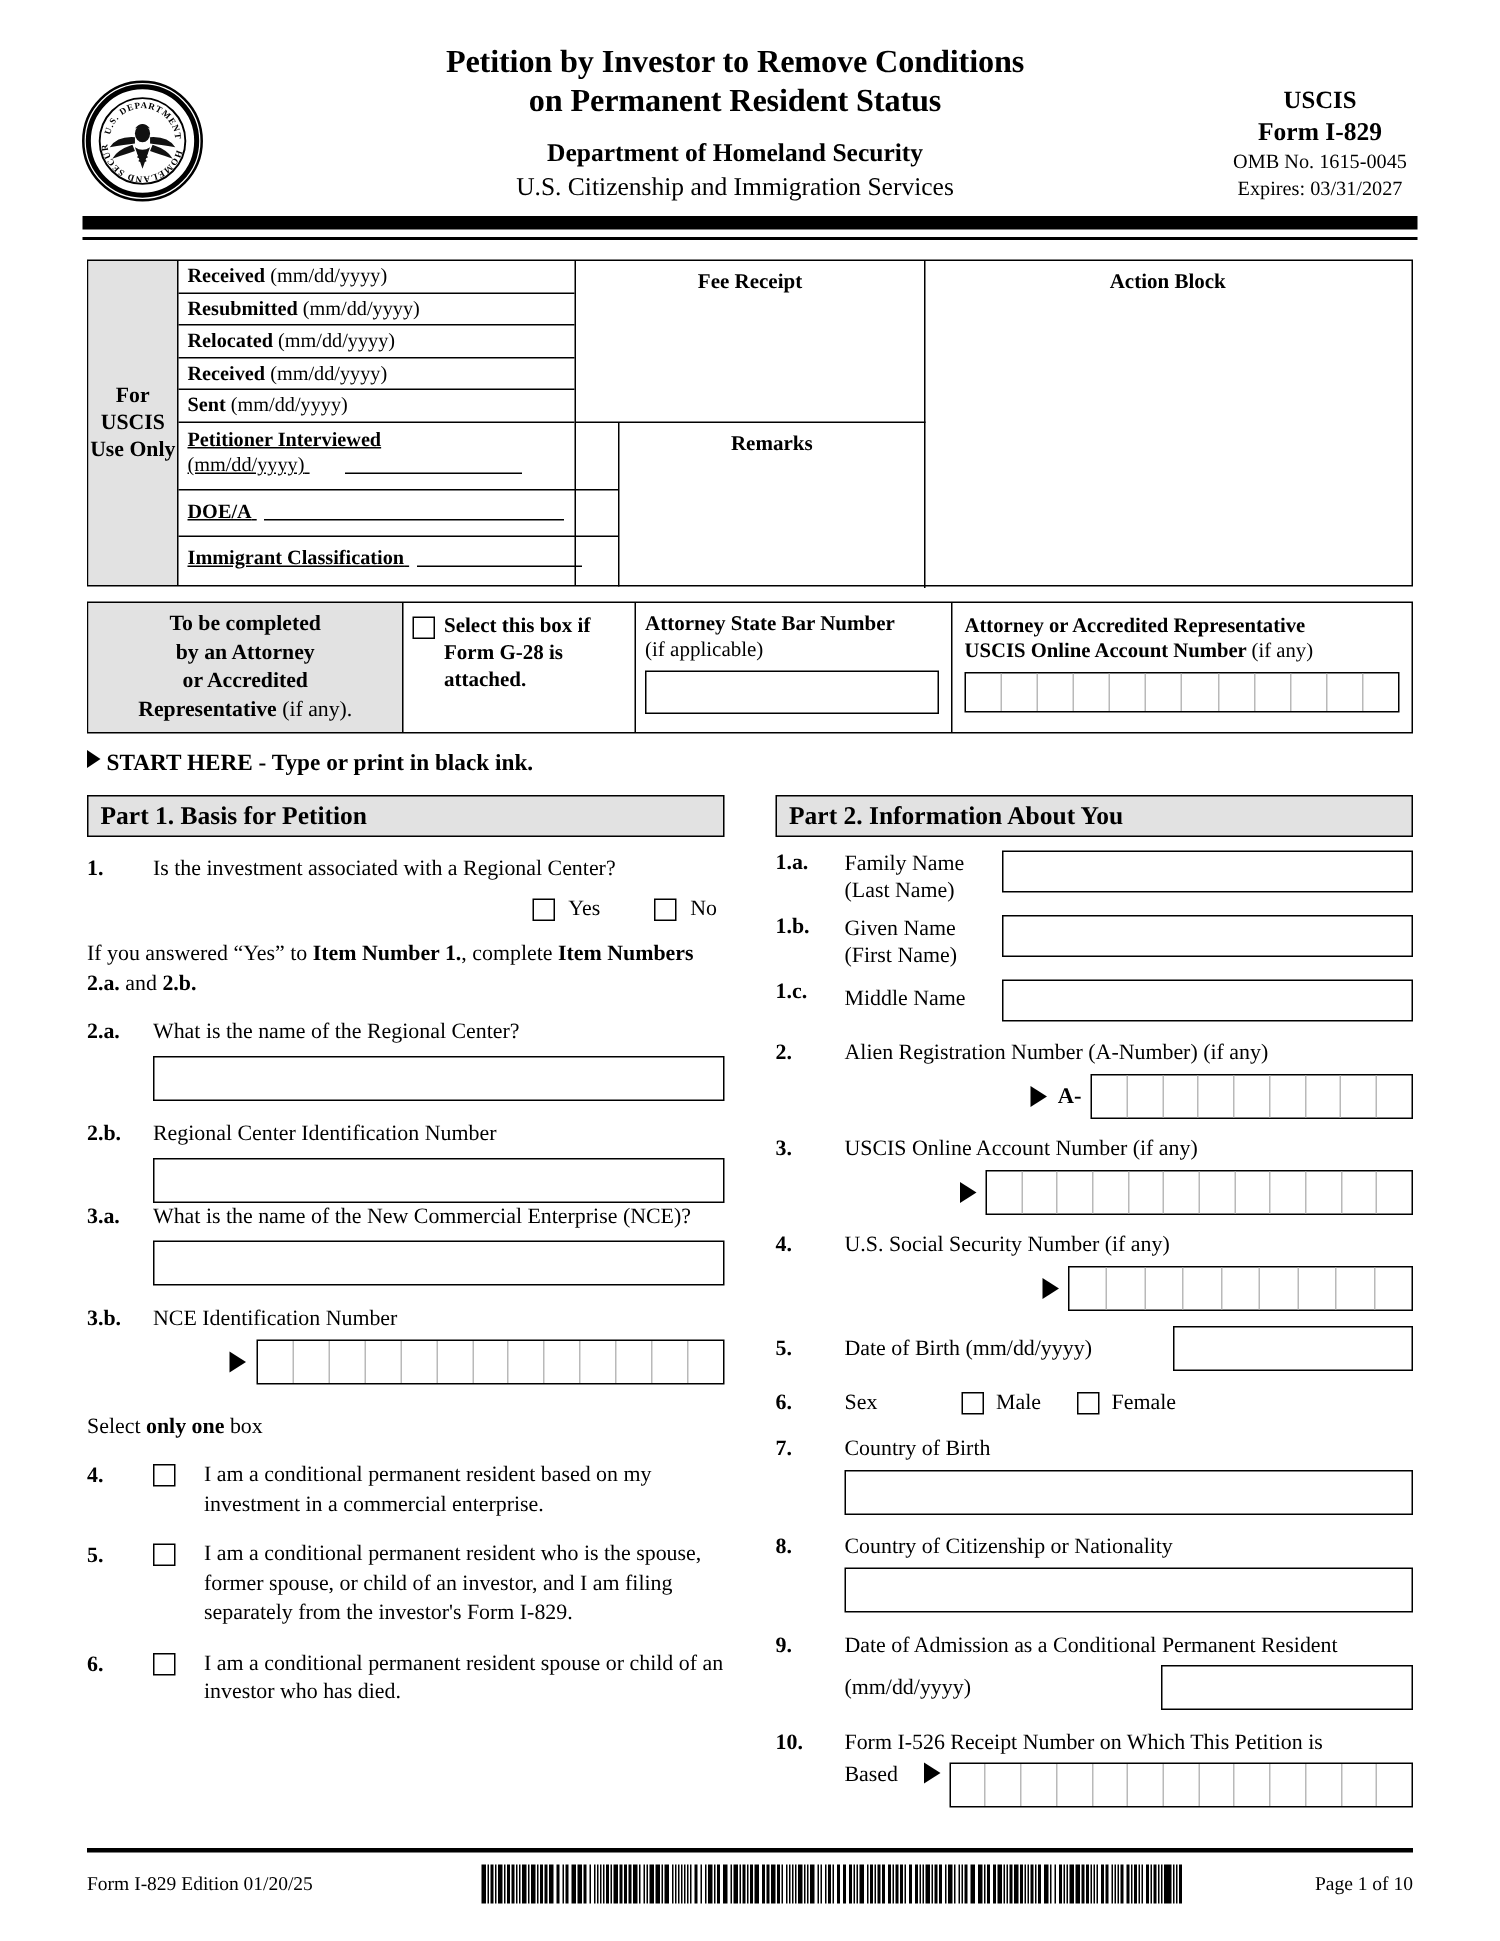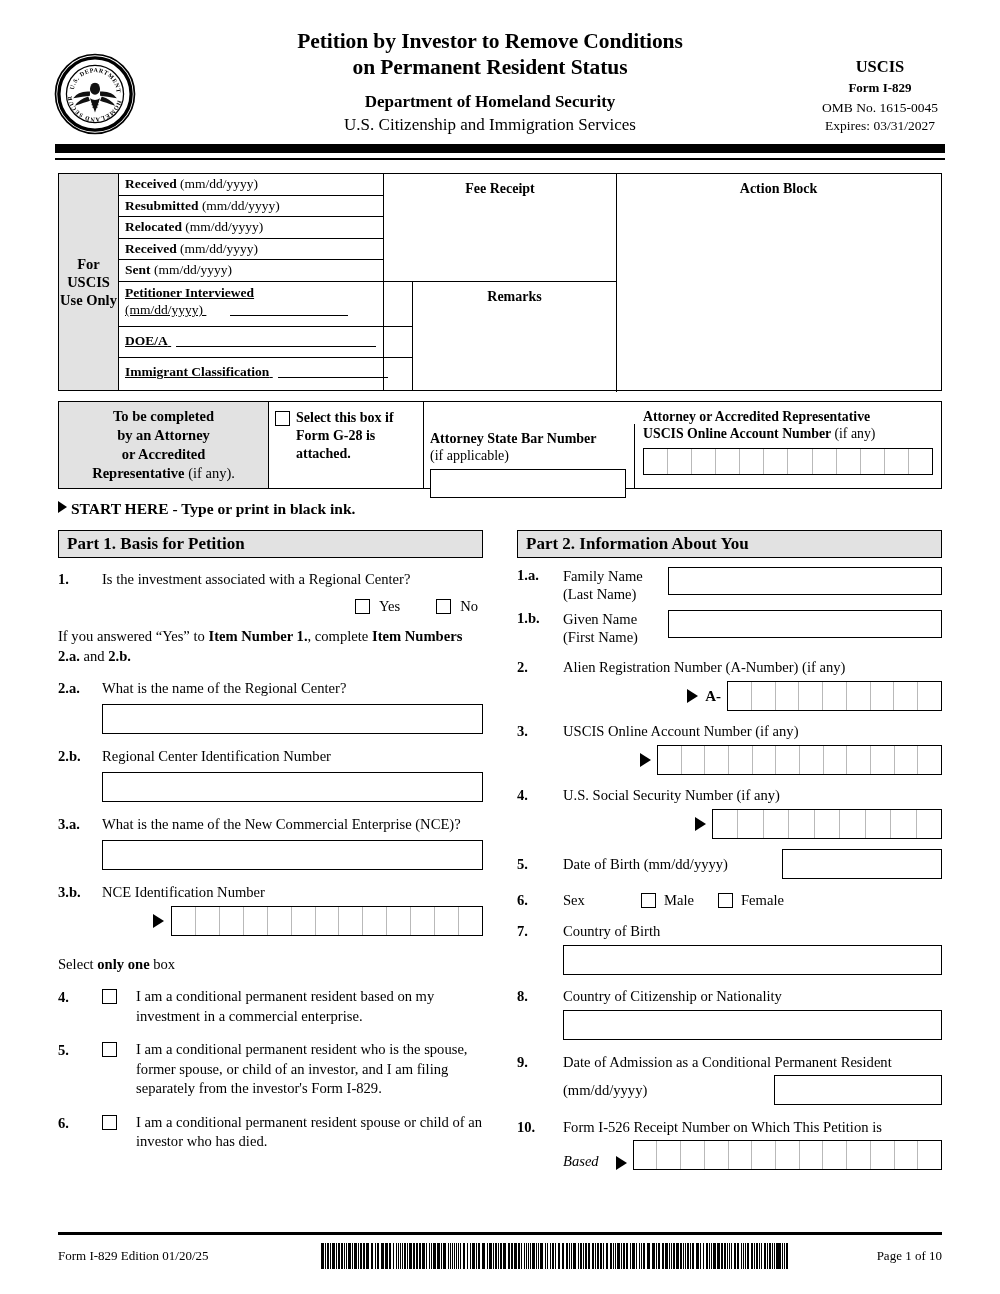--- a/index.html
+++ b/index.html
@@ -62,21 +62,21 @@
     left: 790px; top: 56px;
     width: 180px;
     text-align: center;
   }
   .omb-uscis {
     font-size: 16.5px;
     font-weight: bold;
     line-height: 21px;
   }
   .omb-form {
-    font-size: 13px;
+    font-size: 17px;
     font-weight: bold;
     line-height: 21px;
   }
   .omb-no {
     font-size: 13.5px;
     line-height: 18px;
     margin-top: 1px;
   }
   .omb-exp {
     font-size: 13.5px;
@@ -229,21 +229,20 @@
   .atty-cell2 .lbl {
     font-weight: bold;
     font-size: 14px;
     line-height: 18px;
   }
   .atty-cell3 {
     width: 211px;
     border-right: 1.5px solid #000;
     box-sizing: border-box;
     padding: 6px 8px 0 6px;
-    margin-top: 22px;
   }
   .atty-cell3 .lbl {
     font-weight: bold;
     font-size: 14px;
     line-height: 17px;
   }
   .atty-cell3 .sub {
     font-weight: normal;
     font-size: 14px;
     line-height: 17px;
@@ -618,21 +617,21 @@
     </div>
 
     <div class="item" style="margin-top:13px;">
       <div class="num">2.b.</div>
       <div class="qtext">Regional Center Identification Number</div>
     </div>
     <div class="fieldwrap">
       <div class="plainbox" style="height:30px;"></div>
     </div>
 
-    <div class="item" style="margin-top:13px;">
+    <div class="item" style="">
       <div class="num">3.a.</div>
       <div class="qtext">What is the name of the New Commercial Enterprise (NCE)?</div>
     </div>
     <div class="fieldwrap">
       <div class="plainbox" style="height:30px;"></div>
     </div>
 
     <div class="item" style="margin-top:13px;">
       <div class="num">3.b.</div>
       <div class="qtext">NCE Identification Number</div>
@@ -694,20 +693,27 @@
 
     <div class="namerow" style="margin-top:7px;">
       <div class="num num-r">1.b.</div>
       <div class="namelbl">
         <div>Given Name</div>
         <div>(First Name)</div>
       </div>
       <div class="namebox plainbox"></div>
     </div>
 
+    <div class="namerow" style="margin-top:7px;">
+      <div class="num num-r">1.c.</div>
+      <div class="namelbl" style="padding-top:4px;">
+        <div>Middle Name</div>
+      </div>
+      <div class="namebox plainbox"></div>
+    </div>
 
     <div class="item" style="margin-top:12px;">
       <div class="num num-r">2.</div>
       <div class="qtext">Alien Registration Number (A-Number) (if any)</div>
     </div>
     <div style="display:flex;align-items:center;margin-top:4px;">
       <div style="flex:1"></div>
       <span class="tri" style="margin-right:7px;"></span>
       <span style="font-weight:bold;font-size:15px;margin-right:6px;">A-</span>
       <div class="comb" style="width:215px;height:30px;">
@@ -805,21 +811,21 @@
     <div style="display:flex;align-items:center;margin-left:46px;margin-top:3px;">
       <div style="font-size:14.6px;">(mm/dd/yyyy)</div>
       <div style="flex:1"></div>
       <div class="plainbox" style="width:168px;height:30px;"></div>
     </div>
 
     <div class="item" style="margin-top:13px;">
       <div class="num num-r">10.</div>
       <div class="qtext">Form I-526 Receipt Number on Which This Petition is</div>
     </div>
-    <div style="display:flex;align-items:flex-end;margin-left:46px;margin-top:3px;font-style:italic;">
+    <div style="display:flex;align-items:flex-start;margin-left:46px;margin-top:3px;">
       <div style="font-size:14.6px;">Based</div>
       <span class="tri" style="margin-left:17px;margin-right:6px;"></span>
       <div class="comb" style="flex:1;height:30px;">
           <i></i>
           <i></i>
           <i></i>
           <i></i>
           <i></i>
           <i></i>
           <i></i>

